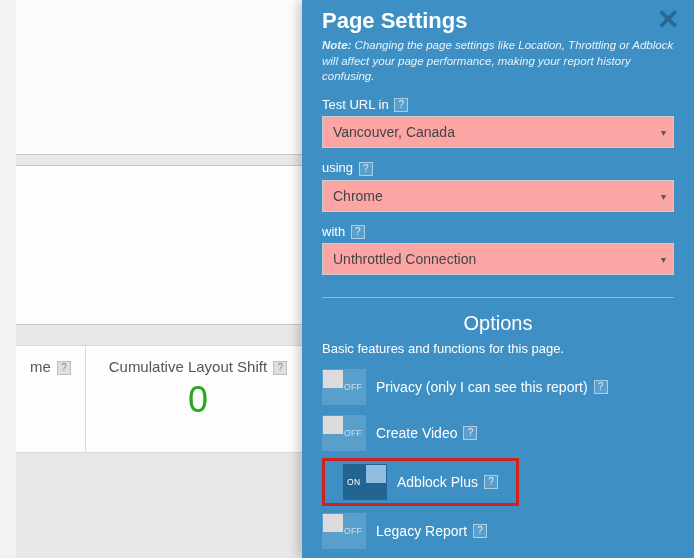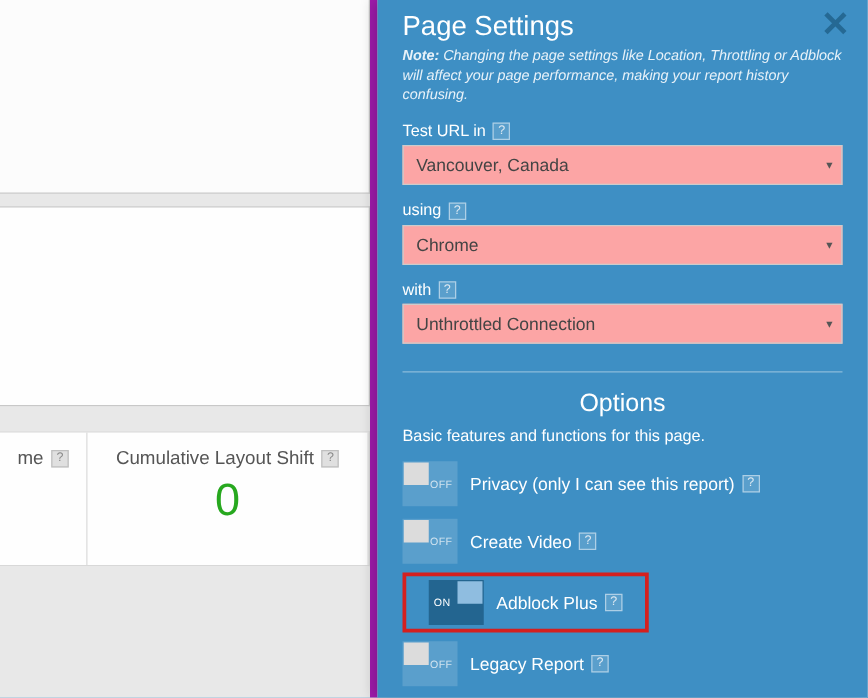--- a/index.html
+++ b/index.html
@@ -7,21 +7,21 @@
     font-family: "Segoe UI", Arial, sans-serif;
     background: #f2f2f2;
     width: 694px;
     height: 558px;
     overflow: hidden;
     position: relative;
   }
 
   .bg-area {
     position: absolute;
-    left: 0; top: 0;
+    left: 16px; top: 0;
     width: 302px;
     height: 558px;
     background: #e8e8e8;
     border-right: 6px solid #a21caf;
   }
 
   .bg-top {
     position: absolute;
     left: 0; top: 0;
     width: 296px;
@@ -105,21 +105,21 @@
     box-shadow: -4px 0 10px rgba(0,0,0,0.2);
   }
 
   .panel-header {
     display: flex;
     justify-content: space-between;
     align-items: flex-start;
   }
   .panel-title {
     font-size: 22px;
-    font-weight: 400;
+    font-weight: 700;
     color: #fff;
   }
   .close-x {
     font-size: 28px;
     font-weight: bold;
     color: #256994;
     cursor: pointer;
     line-height: 1;
     margin-top: -2px;
     margin-right: -6px;

